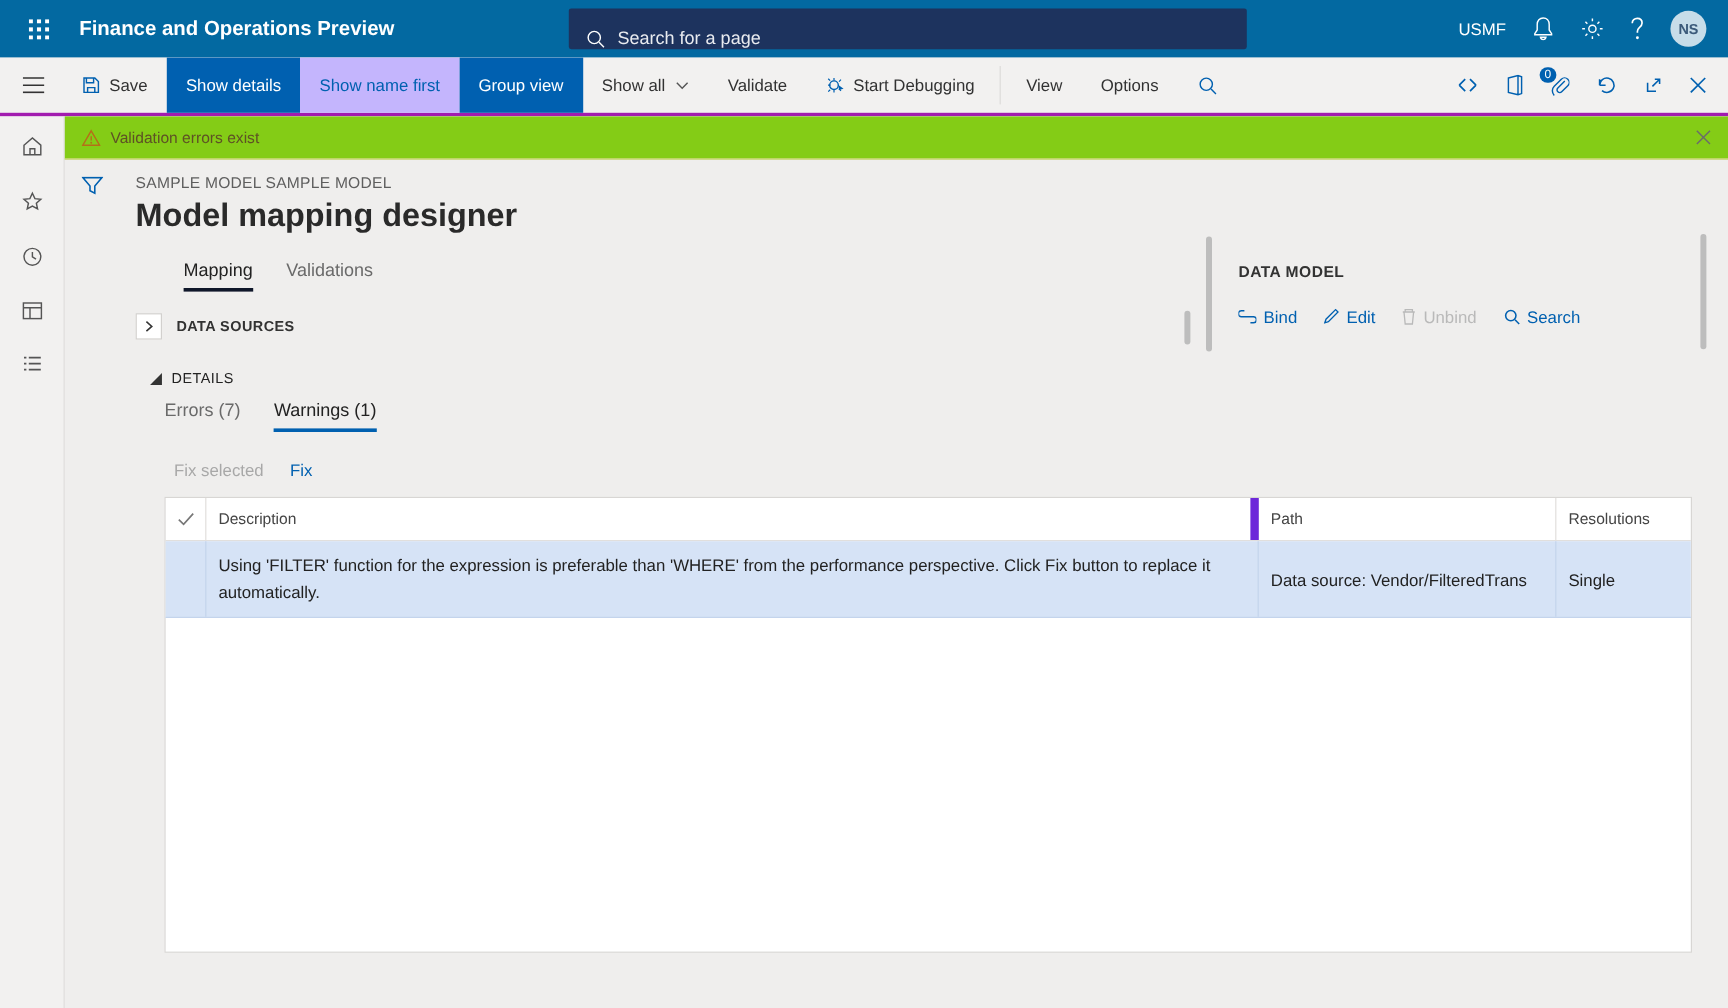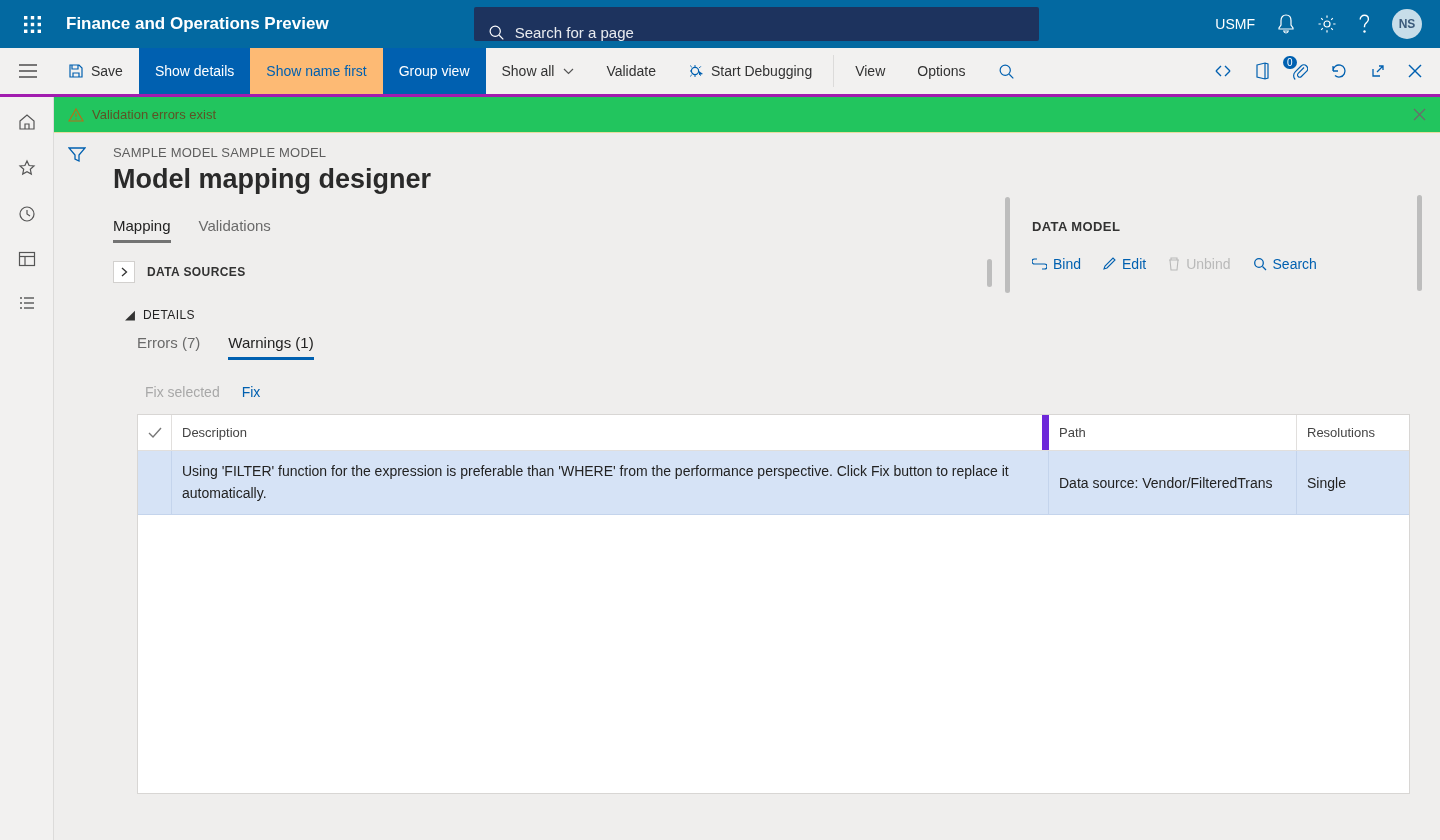--- a/index.html
+++ b/index.html
@@ -31,34 +31,34 @@
   .cmdbar .right-icons .close { color:#0060b0; }
   .attach-badge { position:relative; }
   .attach-badge .badge { position:absolute; top:-6px; left:-9px; background:#0060b0; color:#fff; border-radius:8px; font-size:10px; padding:0 4px; line-height:13px; }
 
   
   .body { display:flex; height:calc(100% - 48px - 44px); }
   .leftrail { width:54px; background:#f2f1f0; border-right:1px solid #dcdbda; display:flex; flex-direction:column; align-items:center; padding-top:16px; gap:28px; color:#555; }
   .main { flex:1; display:flex; flex-direction:column; background:#efeeed; }
 
   
-  .warnbar { display:flex; align-items:center; height:36px; background:#22c55e; border-bottom:1px solid #e7dca0; padding:0 14px; font-size:13px; color:#5e5225; }
+  .warnbar { display:flex; align-items:center; height:36px; background:#84cc16; border-bottom:1px solid #e7dca0; padding:0 14px; font-size:13px; color:#5e5225; }
   .warnbar .close { margin-left:auto; cursor:pointer; color:#6b6b6b; }
 
   
   .page { flex:1; display:flex; position:relative; }
   .filter-col { width:45px; display:flex; flex-direction:column; align-items:center; padding-top:14px; }
   .filter-col .filtericon { color:#0060b0; }
   .content { flex:1; padding:8px 30px 10px 14px; position:relative; }
   .crumb { font-size:13px; color:#5e5e5e; letter-spacing:.2px; margin-top:4px; }
   .pagetitle { font-size:27px; font-weight:600; color:#2a2a2a; margin-top:4px; }
 
   .tabs { display:flex; gap:28px; margin-top:22px; font-size:15px; }
   .tab { color:#6a6a6a; padding-bottom:6px; cursor:pointer; }
-  .tab.active { color:#222; border-bottom:3px solid #737373; font-weight:400; }
+  .tab.active { color:#222; border-bottom:3px solid #0f172a; font-weight:400;margin-left:40px; }
 
   .section-row { display:flex; align-items:center; margin-top:18px; gap:12px; }
   .expander { width:22px; height:22px; border:1px solid #d2d0ce; background:#fff; display:flex; align-items:center; justify-content:center; font-size:11px; color:#333; cursor:pointer; }
   .section-label { font-size:12px; font-weight:700; letter-spacing:.4px; color:#323232; }
 
   .details-head { display:flex; align-items:center; gap:8px; margin:24px 0 6px 12px; }
   .details-head .tri { font-size:13px; color:#333; cursor:pointer; }
   .details-head .lbl { font-size:12px; font-weight:400; letter-spacing:.4px; }
 
   .subtabs { display:flex; gap:28px; margin:12px 0 0 24px; font-size:15px; }
@@ -153,21 +153,21 @@
         <line x1="0" y1="13" x2="18" y2="13" stroke="#333" stroke-width="1.3"></line>
       </svg>
   </div>
   <div class="btn blue-text">
     <svg width="16" height="16" viewBox="0 0 16 16">
         <path d="M2 2h9l3 3v9H2Z M4 2v4h6V2 M5 14v-4h6v4" stroke="#0060b0" stroke-width="1.2" fill="none"></path>
       </svg>
     <span style="color:#323232">Save</span>
   </div>
   <div class="btn active">Show details</div>
-  <div class="btn blue-text" style="background:#fdba74">Show name first</div>
+  <div class="btn blue-text" style="background:#c4b5fd">Show name first</div>
   <div class="btn active">Group view</div>
   <div class="btn">
     <span>Show all</span>
     <svg class="chev" width="11" height="7" viewBox="0 0 11 7">
         <path d="M1 1l4.5 4.5L10 1" stroke="#555" stroke-width="1.2" fill="none"></path>
       </svg>
   </div>
   <div class="btn">Validate</div>
   <div class="btn">
     <svg width="16" height="16" viewBox="0 0 16 16">

